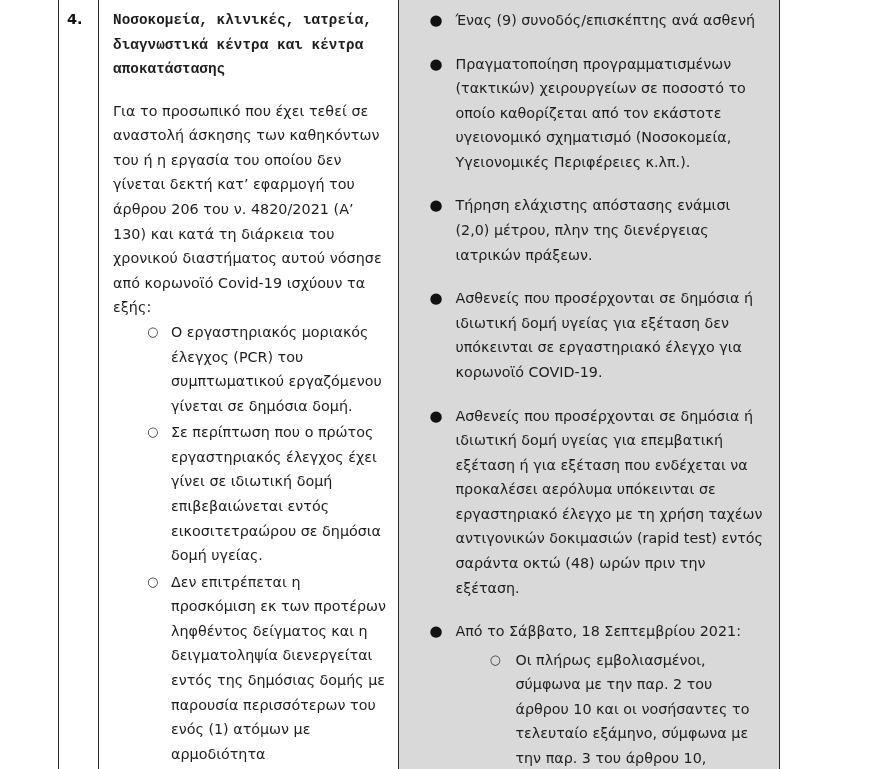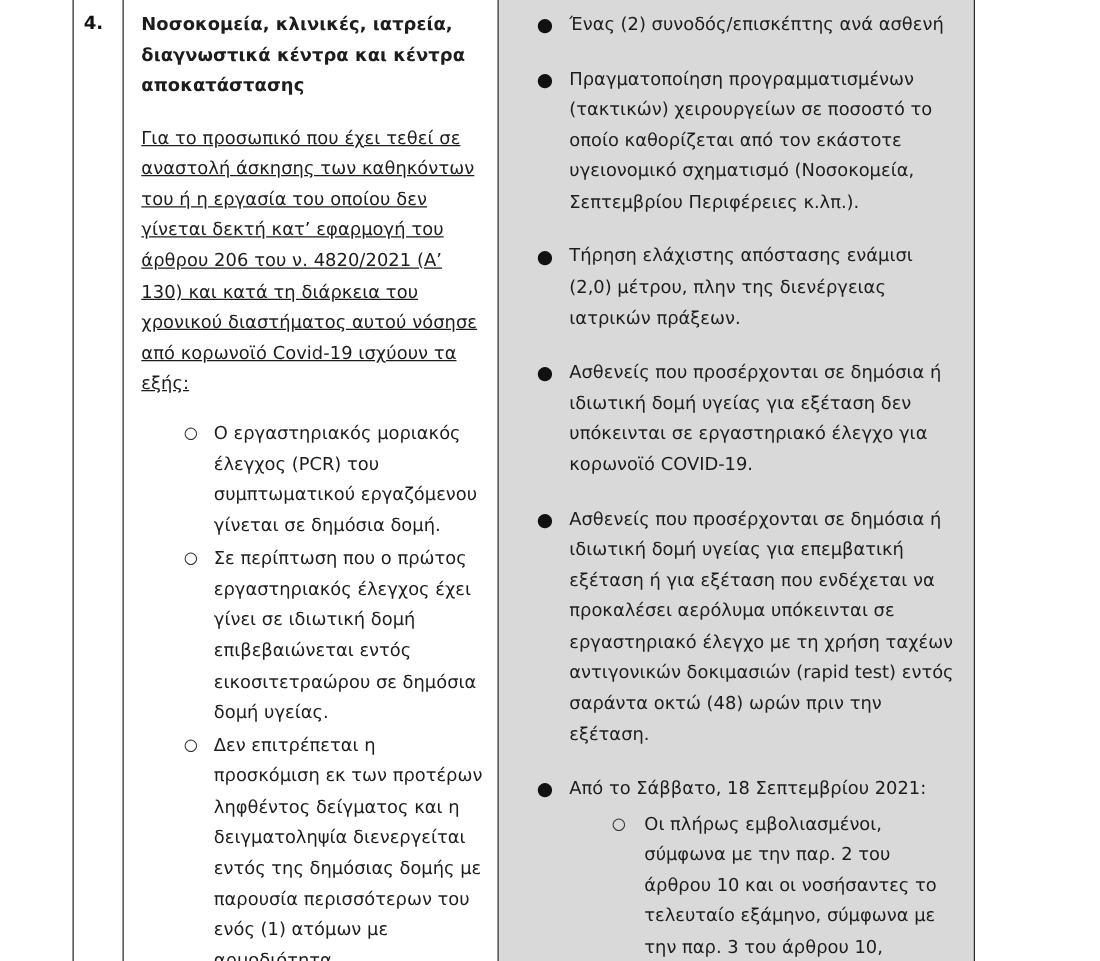--- a/index.html
+++ b/index.html
@@ -63,22 +63,23 @@
   .p {
     font-size: 14.3px;
     line-height: 1.72;
     margin: 0 0 12px 0;
     color: #1d1d1d;
     letter-spacing: 0.05px;
   }
   .p.bold {
     font-weight: bold;
     margin-bottom: 17px;
-  }
-  .p.tight { margin-bottom: 15px; text-decoration: underline; }
+    font-family: Liberation Mono, monospace;
+  }
+  .p.tight { margin-bottom: 0; }
 
   
   ul.sub {
     list-style: none;
     margin: 0;
     padding: 0 0 0 34px;
   }
   ul.sub > li {
     position: relative;
     font-size: 14.3px;
@@ -170,26 +171,26 @@
             </ul>
           </div>
         </td>
 
         <td class="col-right">
           <div class="cell-right">
             <ul class="bullets">
 
               <li class="bullet-item">
                 <span class="marker">●</span>
-                <span class="bullet-text">Ένας (2) συνοδός/επισκέπτης ανά ασθενή</span>
-              </li>
-
-              <li class="bullet-item">
-                <span class="marker">●</span>
-                <span class="bullet-text">Πραγματοποίηση προγραμματισμένων (τακτικών) χειρουργείων σε ποσοστό το οποίο καθορίζεται από τον εκάστοτε υγειονομικό σχηματισμό (Νοσοκομεία, Σεπτεμβρίου Περιφέρειες κ.λπ.).</span>
+                <span class="bullet-text">Ένας (9) συνοδός/επισκέπτης ανά ασθενή</span>
+              </li>
+
+              <li class="bullet-item">
+                <span class="marker">●</span>
+                <span class="bullet-text">Πραγματοποίηση προγραμματισμένων (τακτικών) χειρουργείων σε ποσοστό το οποίο καθορίζεται από τον εκάστοτε υγειονομικό σχηματισμό (Νοσοκομεία, Υγειονομικές Περιφέρειες κ.λπ.).</span>
               </li>
 
               <li class="bullet-item">
                 <span class="marker">●</span>
                 <span class="bullet-text">Τήρηση ελάχιστης απόστασης ενάμισι (2,0) μέτρου, πλην της διενέργειας ιατρικών πράξεων.</span>
               </li>
 
               <li class="bullet-item">
                 <span class="marker">●</span>
                 <span class="bullet-text">Ασθενείς που προσέρχονται σε δημόσια ή ιδιωτική δομή υγείας για εξέταση δεν υπόκεινται σε εργαστηριακό έλεγχο για κορωνοϊό COVID-19.</span>

